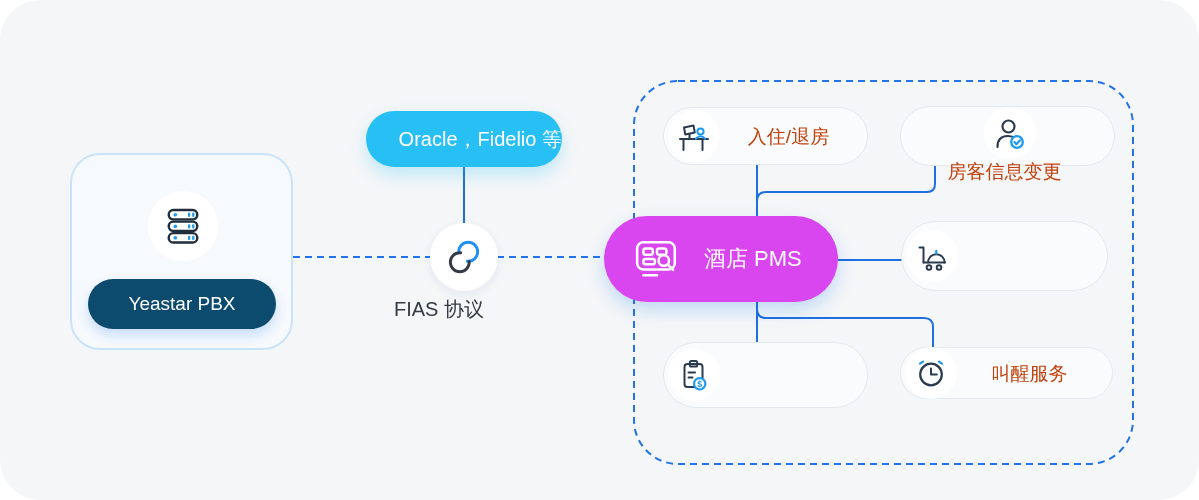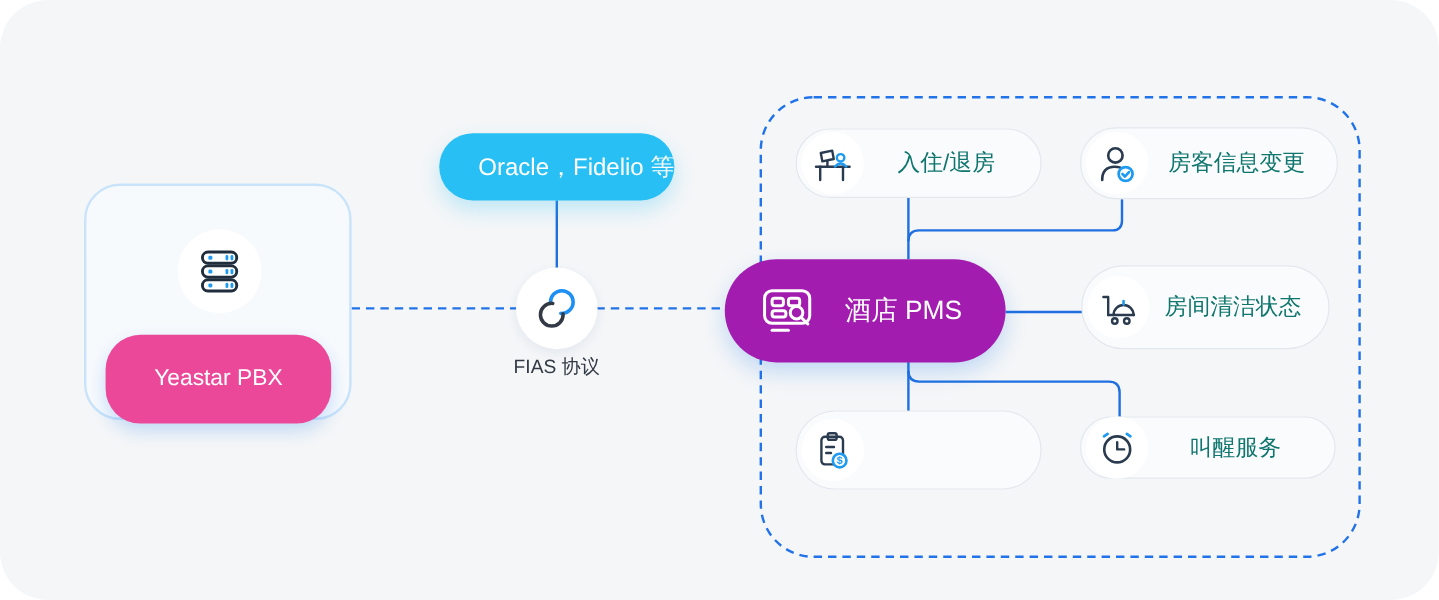--- a/index.html
+++ b/index.html
@@ -4,41 +4,41 @@
 <style>
   html,body{margin:0;padding:0;background:#ffffff;}
   body{font-family:"Liberation Sans","DejaVu Sans",sans-serif;}
   .panel{position:relative;width:1199px;height:500px;background:#F4F6F8;border-radius:40px;overflow:hidden;}
   .connectors{position:absolute;inset:0;z-index:0;pointer-events:none;}
   .node{position:absolute;z-index:1;box-sizing:border-box;}
 
   
   .pbx-box{left:70px;top:153px;width:223px;height:197px;border:2px solid #C9E3FA;border-radius:30px;background:#F7FAFD;}
   .pbx-circle{position:absolute;left:76px;top:36px;width:70px;height:70px;border-radius:50%;background:#fff;display:flex;align-items:center;justify-content:center;}
-  .pbx-pill{position:absolute;left:16px;top:124px;width:188px;height:74px;border-radius:29px;background:#ec4899;display:flex;align-items:center;justify-content:center;color:#fff;font-size:19px;box-shadow:0 6px 14px rgba(17,112,233,.22);}
+  .pbx-pill{position:absolute;left:16px;top:124px;width:188px;height:50px;border-radius:29px;background:#0c4a6e;display:flex;align-items:center;justify-content:center;color:#fff;font-size:19px;box-shadow:0 6px 14px rgba(17,112,233,.22);}
 
   
   .oracle-pill{left:366px;top:111px;width:196px;height:56px;border-radius:28px;background:#27BFF4;display:flex;align-items:center;justify-content:flex-end;color:#fff;font-size:20px;box-shadow:0 8px 16px rgba(39,191,244,.25);}
 
   
   .fias-circle{left:430px;top:223px;width:68px;height:68px;border-radius:50%;background:#fff;display:flex;align-items:center;justify-content:center;box-shadow:0 3px 10px rgba(30,60,110,.08);}
-  .fias-label{left:394px;top:296px;width:140px;text-align:center;font-size:16px;color:#333A45;}
-
-  
-  .pms-pill{left:604px;top:216px;width:234px;height:86px;border-radius:43px;background:#a21caf;display:flex;align-items:center;color:#fff;font-size:22px;padding-left:30px;box-shadow:0 8px 18px rgba(17,112,233,.22);}
+  .fias-label{left:394px;top:296px;width:140px;font-size:20px;color:#333A45;}
+
+  
+  .pms-pill{left:604px;top:216px;width:234px;height:86px;border-radius:43px;background:#d946ef;display:flex;align-items:center;color:#fff;font-size:22px;padding-left:30px;box-shadow:0 8px 18px rgba(17,112,233,.22);}
   .pms-pill .txt{margin-left:24px;}
 
   
   .feat{border:1.5px solid #E3E8EE;background:#FAFBFC;border-radius:40px;display:flex;align-items:center;padding-left:4px;}
   .feat .circ{width:52px;height:52px;border-radius:50%;background:#fff;display:flex;align-items:center;justify-content:center;flex:0 0 auto;}
-  .feat .lbl{flex:1;text-align:center;color:#0f766e;font-size:19px;line-height:25px;padding-right:10px;}
+  .feat .lbl{flex:1;text-align:center;color:#c2410c;font-size:19px;line-height:25px;padding-right:10px;}
   .feat .lbl span{display:block;}
 
   .f-checkin{left:663px;top:107px;width:205px;height:58px;}
-  .f-guest{left:900px;top:106px;width:215px;height:60px;}
+  .f-guest{left:900px;top:106px;width:215px;height:60px;flex-direction:column;}
   .f-clean{left:901px;top:221px;width:207px;height:70px;}
   .f-bill{left:663px;top:342px;width:205px;height:66px;}
   .f-wake{left:900px;top:347px;width:213px;height:52px;}
 
   svg{display:block;}
 </style>
 </head>
 <body>
 
 <div class="panel">
@@ -161,21 +161,20 @@
           <path d="M4.5 8.5 L8.5 8.5 L8.5 23.5"></path>
           <line x1="8.5" y1="23.5" x2="30" y2="23.5"></line>
           <path d="M13 23.5 A8.3 8.3 0 0 1 29.6 23.5"></path>
           <circle cx="14" cy="28.5" r="2.3"></circle>
           <circle cx="24" cy="28.5" r="2.3"></circle>
         </g>
         <line x1="21.3" y1="11.8" x2="21.3" y2="14.6" stroke="#1E9BF0" stroke-width="2.2" stroke-linecap="round"></line>
       </svg>
     </div>
     <div class="lbl">
-      <span>房间清洁状态</span>
     </div>
   </div>
 
   <div class="node feat f-bill">
     <div class="circ">
       <svg width="34" height="34" viewBox="0 0 34 34">
         <g fill="none" stroke="#2A3B4F" stroke-width="2" stroke-linecap="round" stroke-linejoin="round">
           <rect x="7.5" y="6" width="18" height="23" rx="3"></rect>
           <rect x="12.8" y="3" width="7.4" height="5.5" rx="1.6"></rect>
           <line x1="11.5" y1="14.5" x2="18" y2="14.5"></line>

